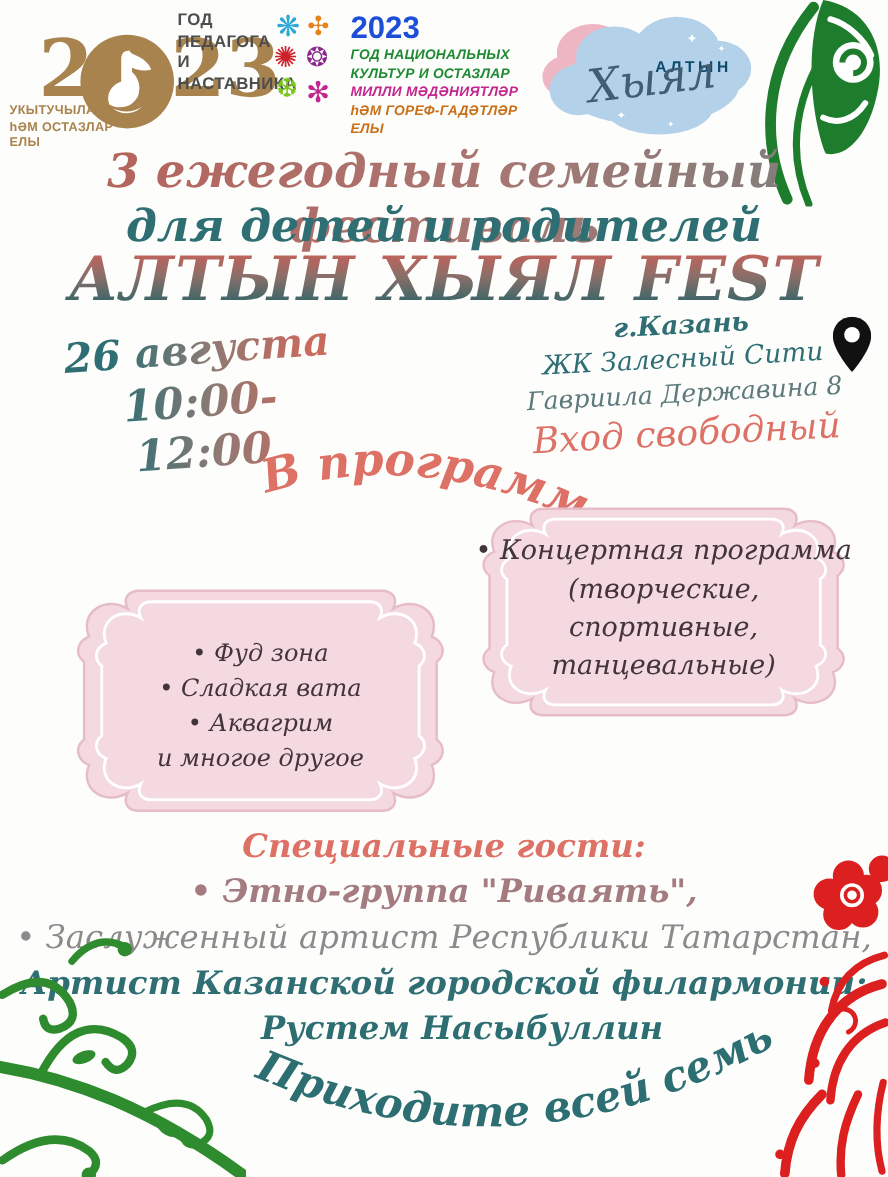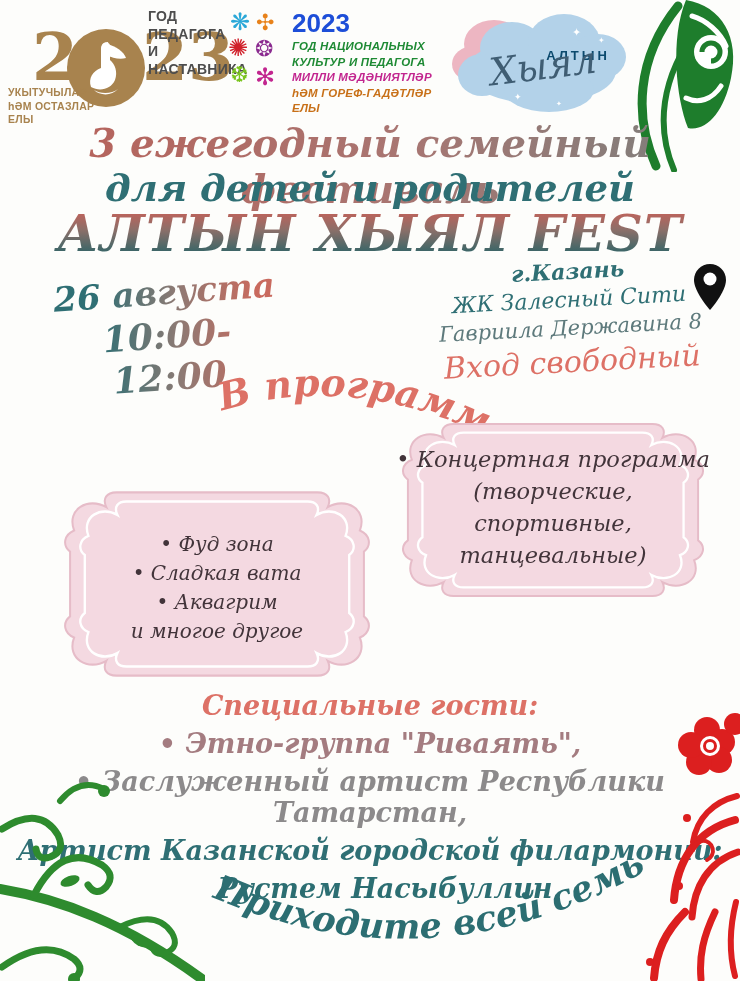--- a/index.html
+++ b/index.html
@@ -79,21 +79,21 @@
   .plaque svg{position:absolute;left:0;top:0;width:100%;height:100%;}
   .plq-text{position:absolute;left:0;width:100%;text-align:center;font-style:italic;
     color:#42343a;}
   .plq-right .plq-text{top:26px;font-size:22.5px;line-height:1.42;}
   .plq-left .plq-text{top:44px;font-size:20px;line-height:1.45;}
   
   .guests{position:absolute;left:0;top:690px;width:740px;text-align:center;font-style:italic;}
   .g-head{font-size:27px;font-weight:bold;color:#dd7166;}
   .g-line{font-size:27px;margin-top:7px;}
   .g0{color:#a47c80;font-weight:600;}
-  .g1{color:#8c8a8b;font-weight:700;}
+  .g1{color:#8c8a8b;font-weight:400;}
   .g2{color:#2f6f74;font-weight:600;}
   .g3{color:#2c6e72;font-weight:bold;margin-left:30px;}
   
   .arc-footer{position:absolute;left:0;top:855px;width:740px;height:126px;}
   .arc-footer text{font-family:"DejaVu Serif",serif;font-style:italic;font-weight:bold;
     font-size:35px;fill:#2c6e72;}
 </style>
 </head>
 <body>
 
@@ -126,21 +126,21 @@
       <span style="left:2px;top:0;font-size:24px;color:#2ba8d8;">❋</span>
       <span style="left:28px;top:2px;font-size:22px;color:#e8821a;">✣</span>
       <span style="left:0px;top:26px;font-size:24px;color:#d0202a;">✺</span>
       <span style="left:27px;top:28px;font-size:22px;color:#8a2a8f;">❂</span>
       <span style="left:2px;top:54px;font-size:22px;color:#7ac41e;">❆</span>
       <span style="left:27px;top:55px;font-size:24px;color:#c2268f;">✻</span>
     </div>
     <div class="lc-year">2023</div>
     <div class="lc-lines">
       <div class="lc-l0">ГОД НАЦИОНАЛЬНЫХ</div>
-      <div class="lc-l1">КУЛЬТУР И ПЕДАГОГА</div>
+      <div class="lc-l1">КУЛЬТУР И ОСТАЗЛАР</div>
       <div class="lc-l2">МИЛЛИ МӘДӘНИЯТЛӘР</div>
       <div class="lc-l3">һӘМ ГОРЕФ-ГАДӘТЛӘР ЕЛЫ</div>
     </div>
   </div>
 
   <div class="logo-cloud">
     <div class="cl-pink"></div>
     <div class="cl-pink2"></div>
     <div class="cl-b cl-b1"></div>
     <div class="cl-b cl-b2"></div>

